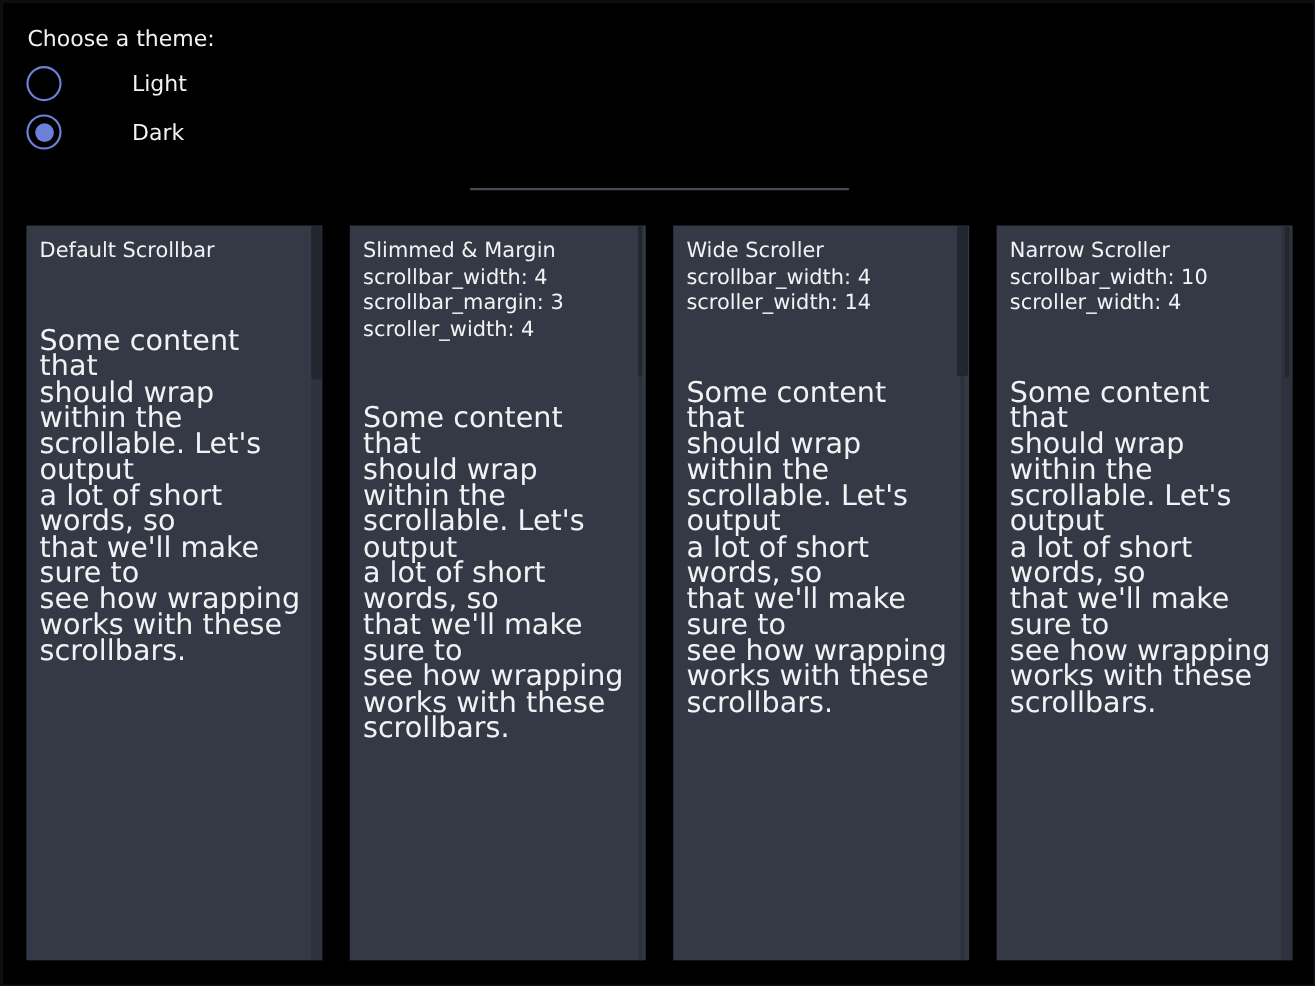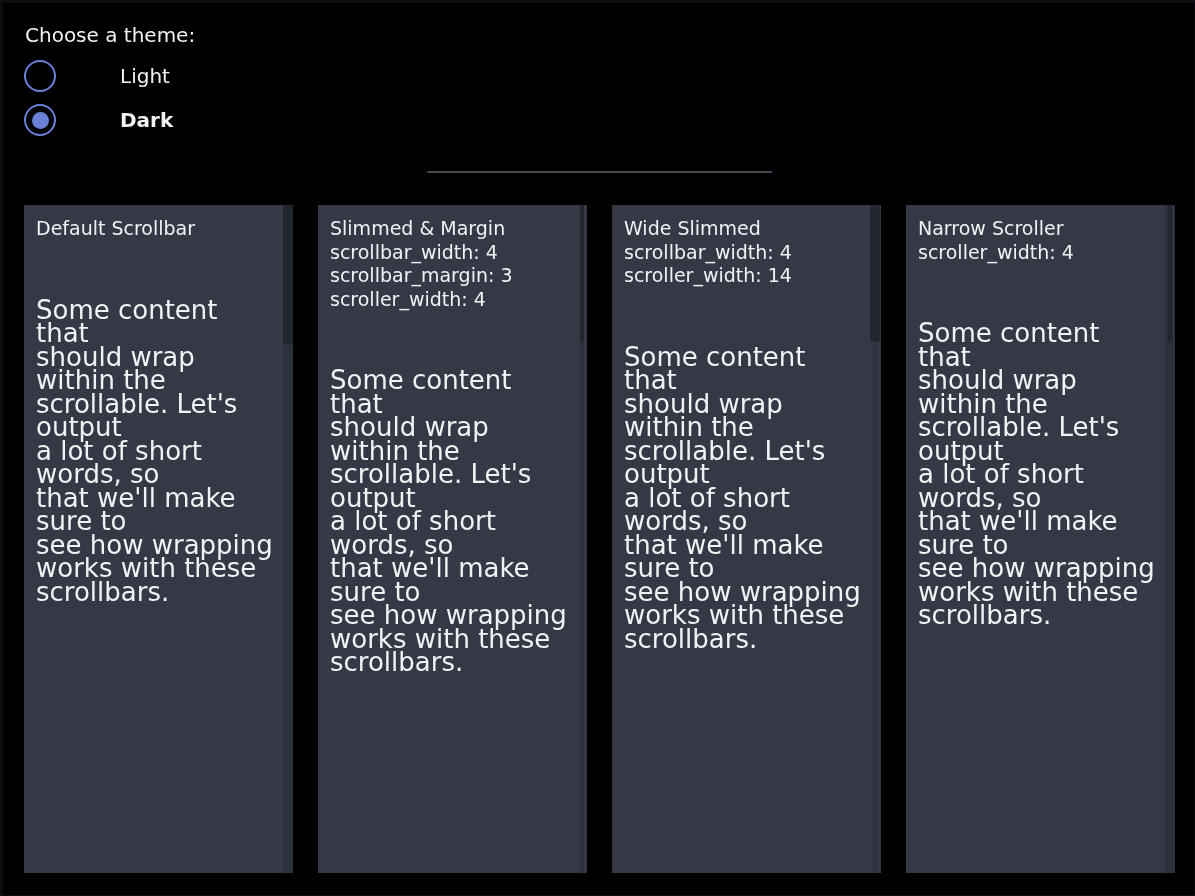--- a/index.html
+++ b/index.html
@@ -29,21 +29,21 @@
   .radio-row {
     position: absolute;
     left: 21px;
     display: flex;
     align-items: center;
     gap: 19px;
     height: 32px;
     cursor: default;
   }
   .radio-row.light { top: 57px; }
-  .radio-row.dark  { top: 101px; font-weight: bold; }
+  .radio-row.dark  { top: 101px; }
   .radio-circle {
     box-sizing: border-box;
     width: 32px;
     height: 32px;
     border: 2px solid #6b80d6;
     border-radius: 50%;
     position: relative;
     flex: 0 0 auto;
   }
   .radio-circle.selected::after {
@@ -177,39 +177,40 @@
 that we'll make sure to
 see how wrapping
 works with these
 scrollbars.</div>
       <div class="track"></div>
       <div class="thumb"></div>
     </div>
 
     <div class="panel p3">
       <div class="panel-header">
-        <div>Wide Slimmed</div>
+        <div>Wide Scroller</div>
         <div>scrollbar_width: 4</div>
         <div>scroller_width: 14</div>
       </div>
       <div class="panel-body">Some content that
 should wrap within the
 scrollable. Let's output
 a lot of short words, so
 that we'll make sure to
 see how wrapping
 works with these
 scrollbars.</div>
       <div class="track"></div>
       <div class="thumb"></div>
     </div>
 
     <div class="panel p4">
       <div class="panel-header">
         <div>Narrow Scroller</div>
+        <div>scrollbar_width: 10</div>
         <div>scroller_width: 4</div>
       </div>
       <div class="panel-body">Some content that
 should wrap within the
 scrollable. Let's output
 a lot of short words, so
 that we'll make sure to
 see how wrapping
 works with these
 scrollbars.</div>

